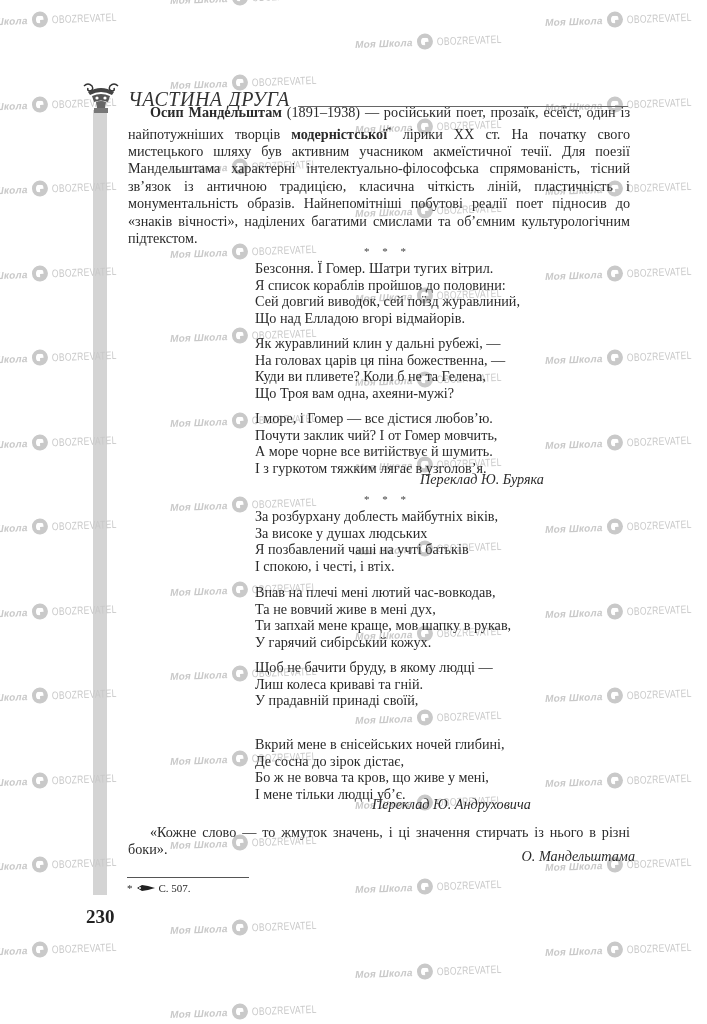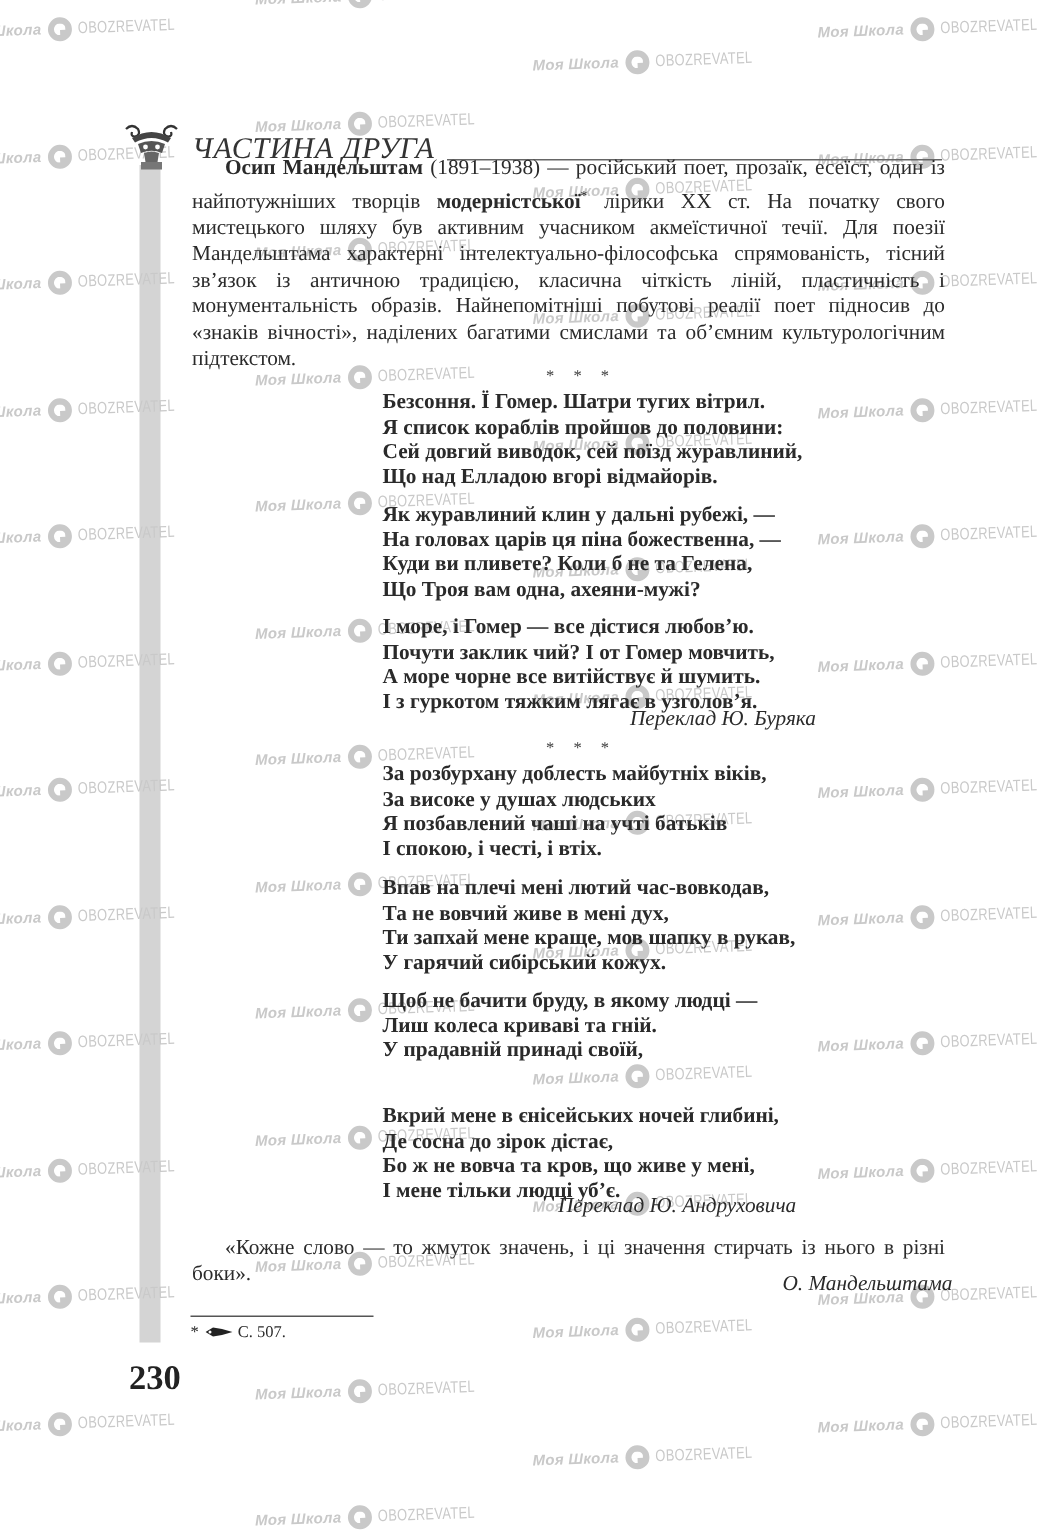--- a/index.html
+++ b/index.html
@@ -22,30 +22,30 @@
   .ornament { position:absolute; left:82px; top:82px; width:38px; height:32px; z-index:2; }
 
   .header { position:absolute; left:128px; top:88px; width:500px; display:flex; align-items:flex-end; z-index:2; }
   .header-title { font-style:italic; font-size:20px; letter-spacing:0.5px; color:#333; white-space:nowrap; }
   .header-rule { flex:1; border-bottom:1px solid #666; margin-left:8px; margin-bottom:4px; }
 
   .intro { position:absolute; left:128px; top:104px; width:502px; font-size:14.2px; line-height:17.5px; text-align:justify; text-indent:22px; z-index:2; }
   .intro b { font-weight:bold; }
   .intro .term { font-weight:bold; }
   .stars { position:absolute; font-size:11px; letter-spacing:5px; color:#444; z-index:2; }
-  .stanza { position:absolute; left:255px; font-size:14.2px; line-height:16.5px; z-index:2; white-space:nowrap;font-weight:bold; }
+  .stanza { position:absolute; left:255px; font-size:14.2px; line-height:16.5px; z-index:2; white-space:nowrap; }
   .translator { position:absolute; font-style:italic; font-size:14.2px; z-index:2; white-space:nowrap; }
 
   .quote { position:absolute; left:128px; top:824px; width:502px; font-size:14.2px; line-height:17px; text-indent:22px; text-align:justify; z-index:2; }
   .quote-author { position:absolute; right:72px; top:848px; font-style:italic; font-size:14.2px; z-index:2; }
 
   .fn-rule { position:absolute; left:127px; top:877px; width:122px; border-top:1px solid #555; z-index:2; }
   .footnote { position:absolute; left:127px; top:882px; font-size:11px; display:flex; align-items:center; gap:4px; z-index:2; }
   .pointer-icon { display:inline-block; width:18px; height:8px; position:relative; }
-  .page-number { position:absolute; left:86px; top:906px; font-size:23px; font-weight:bold; z-index:2; color:#222; }
+  .page-number { position:absolute; left:86px; top:906px; font-size:19px; font-weight:bold; z-index:2; color:#222; }
 </style>
 </head>
 <body>
 
 <div class="wm-layer" id="wm-layer">
     <div class="wm" style="left: -30px; top: 14px;">
       <span class="school">Моя Школа</span>
       <span class="logo"></span>
       <span class="brand">OBOZREVATEL</span>
     </div>

